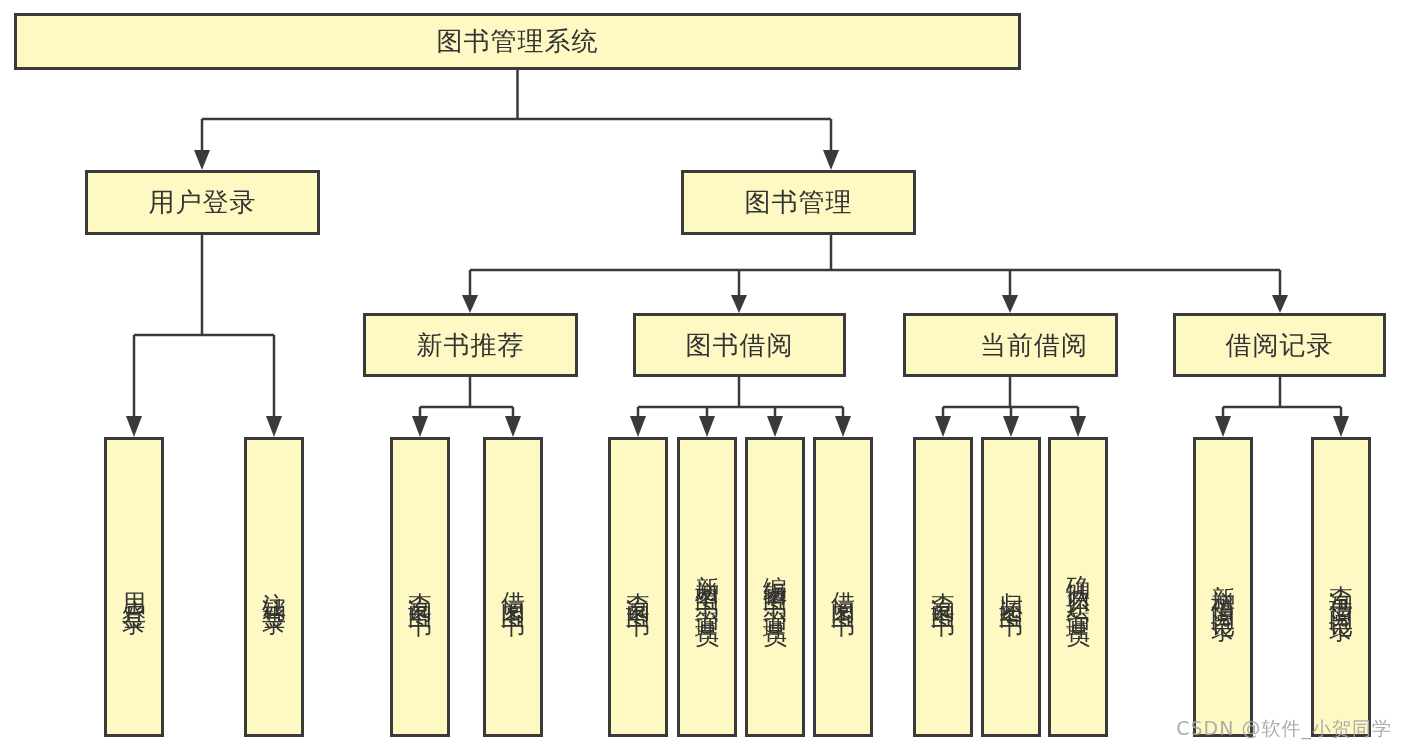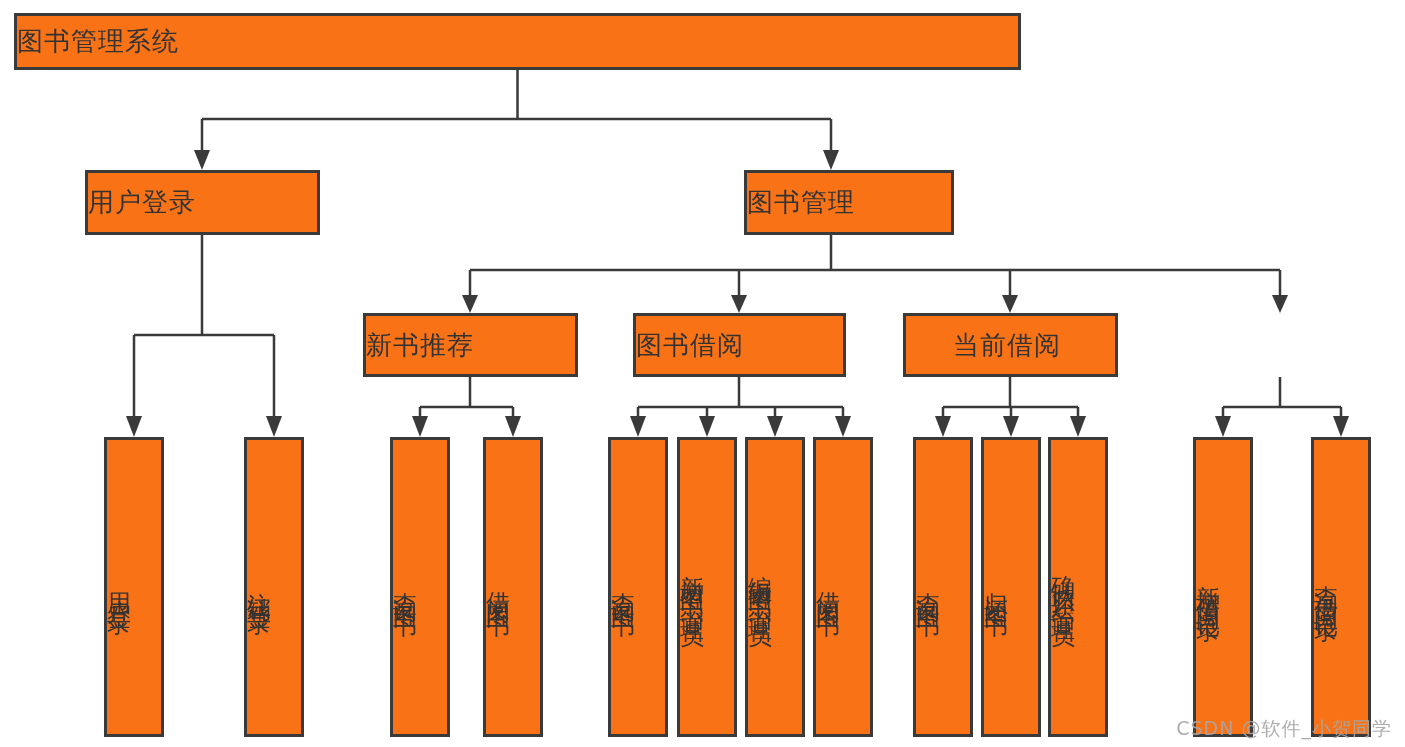--- a/index.html
+++ b/index.html
@@ -14,23 +14,24 @@
   .connectors {
     position: absolute;
     left: 0; top: 0;
     width: 1405px; height: 747px;
     z-index: 1;
   }
   .node {
     position: absolute;
     box-sizing: border-box;
     border: 3px solid #3a3a3a;
-    background: #f97316;
+    background: #fef9c3;
     display: flex;
     align-items: center;
+    justify-content: center;
     color: #333333;
     z-index: 2;
   }
   .node.h span {
     font-size: 26px;
     letter-spacing: 1px;
     white-space: nowrap;
   }
   .node.leaf span {
     writing-mode: vertical-rl;
@@ -108,32 +109,35 @@
     </g>
   </svg>
 
   <div class="node h" style="left:14px; top:13px; width:1007px; height:57px;">
     <span>图书管理系统</span>
   </div>
 
   <div class="node h" style="left:85px; top:170px; width:235px; height:65px;">
     <span>用户登录</span>
   </div>
-  <div class="node h" style="left:744px; top:170px; width:210px; height:65px;">
+  <div class="node h" style="left:681px; top:170px; width:235px; height:65px;">
     <span>图书管理</span>
   </div>
 
   <div class="node h" style="left:633px; top:313px; width:213px; height:64px;">
     <span>图书借阅</span>
   </div>
   <div class="node h" style="left:363px; top:313px; width:215px; height:64px;">
     <span>新书推荐</span>
   </div>
   <div class="node h" style="left:903px; top:313px; width:215px; height:64px;padding-left:47px;">
     <span>当前借阅</span>
+  </div>
+  <div class="node h" style="left:1173px; top:313px; width:213px; height:64px;">
+    <span>借阅记录</span>
   </div>
 
   <div class="node leaf" style="left:104px; top:437px; width:60px; height:300px;">
     <span>用户登录</span>
   </div>
   <div class="node leaf" style="left:244px; top:437px; width:60px; height:300px;">
     <span>注销登录</span>
   </div>
 
   <div class="node leaf" style="left:390px; top:437px; width:60px; height:300px;">

